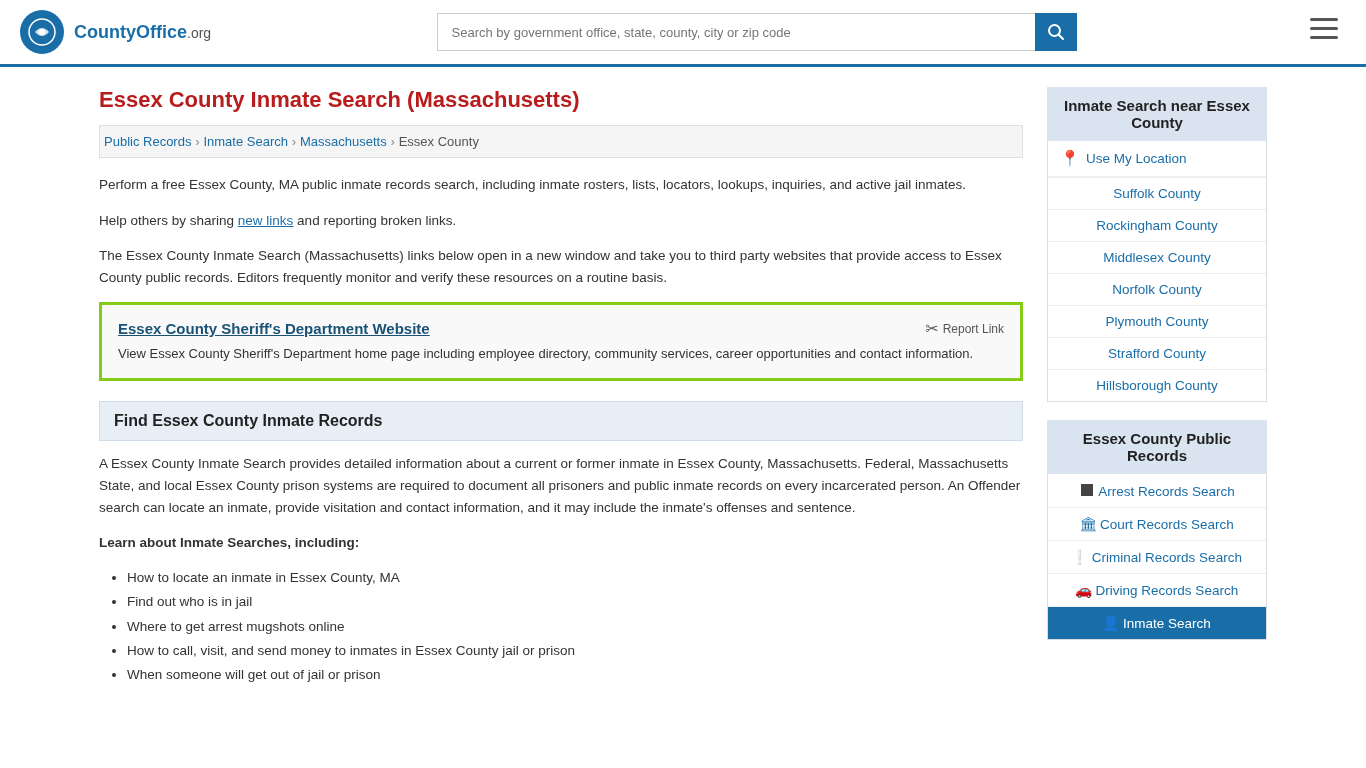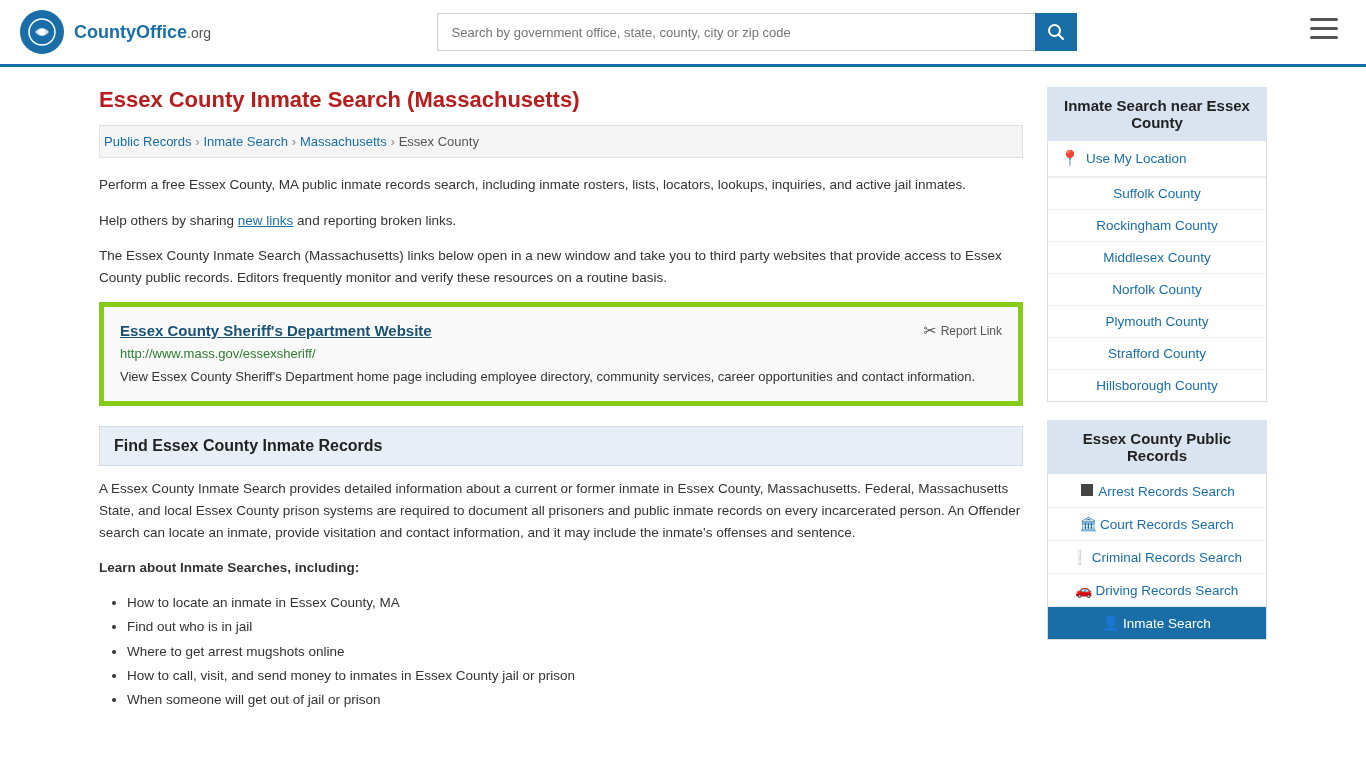--- a/index.html
+++ b/index.html
@@ -111,21 +111,21 @@
     .desc-para {
       font-size: 13.5px;
       line-height: 1.6;
       color: #333;
       margin-bottom: 14px;
     }
     .desc-para a { color: #1a6ea8; }
 
     
     .result-card {
-      border: 5px solid #84cc16;
+      border: 3px solid #84cc16;
       background: #f9f9f9;
       padding: 14px 16px;
       margin-bottom: 20px;
       margin-top: 8px;
     }
     .result-card-header {
       display: flex;
       justify-content: space-between;
       align-items: center;
       margin-bottom: 6px;
@@ -305,21 +305,20 @@
     <p class="desc-para">The Essex County Inmate Search (Massachusetts) links below open in a new window and take you to third party websites that provide access to Essex County public records. Editors frequently monitor and verify these resources on a routine basis.</p>
 
     <div class="result-card">
       <div class="result-card-header">
         <a class="result-link" href="#">Essex County Sheriff's Department Website</a>
         <button class="report-link-btn">
           <span style="font-size:16px;">✂</span>
           <span>Report Link</span>
         </button>
       </div>
-      <div class="result-url" style="cursor:pointer;">http://www.mass.gov/essexsheriff/</div>
       <div class="result-desc">View Essex County Sheriff's Department home page including employee directory, community services, career opportunities and contact information.</div>
     </div>
 
     <div class="section-header">Find Essex County Inmate Records</div>
     <div class="body-section">
       <p>A Essex County Inmate Search provides detailed information about a current or former inmate in Essex County, Massachusetts. Federal, Massachusetts State, and local Essex County prison systems are required to document all prisoners and public inmate records on every incarcerated person. An Offender search can locate an inmate, provide visitation and contact information, and it may include the inmate's offenses and sentence.</p>
       <p class="learn-heading">Learn about Inmate Searches, including:</p>
       <ul class="bullet-list">
         <li>How to locate an inmate in Essex County, MA</li>
         <li>Find out who is in jail</li>

